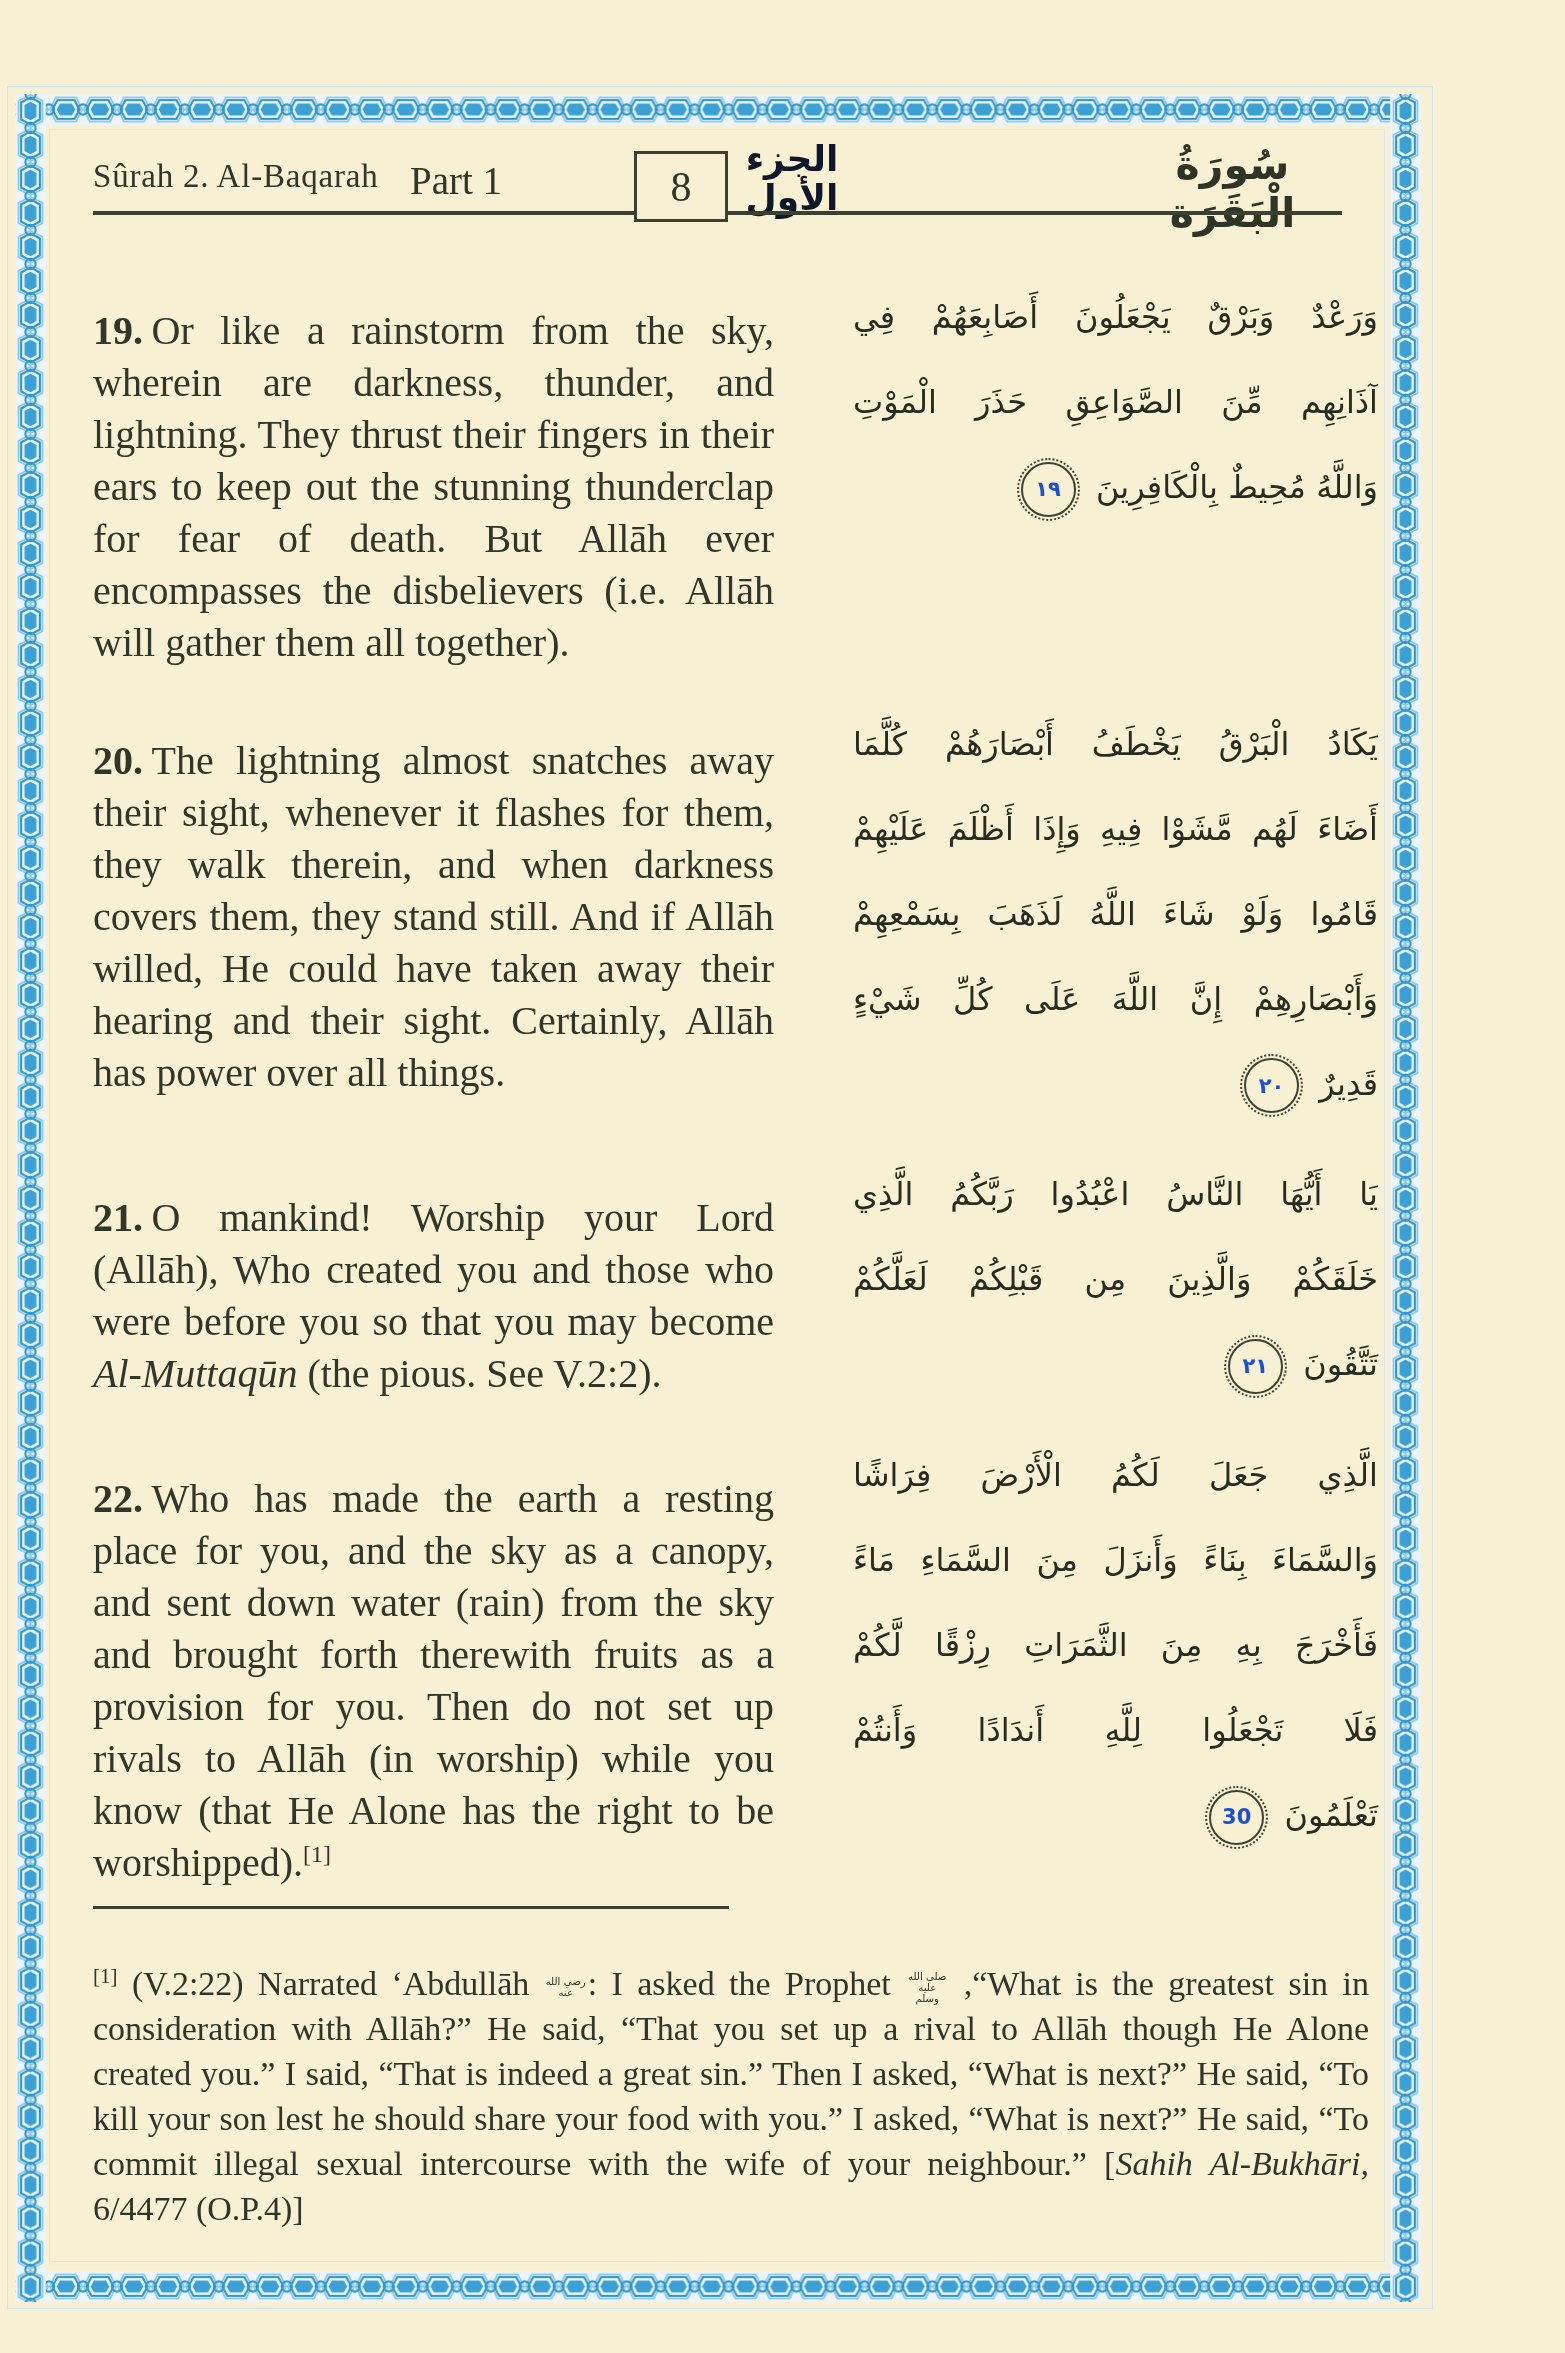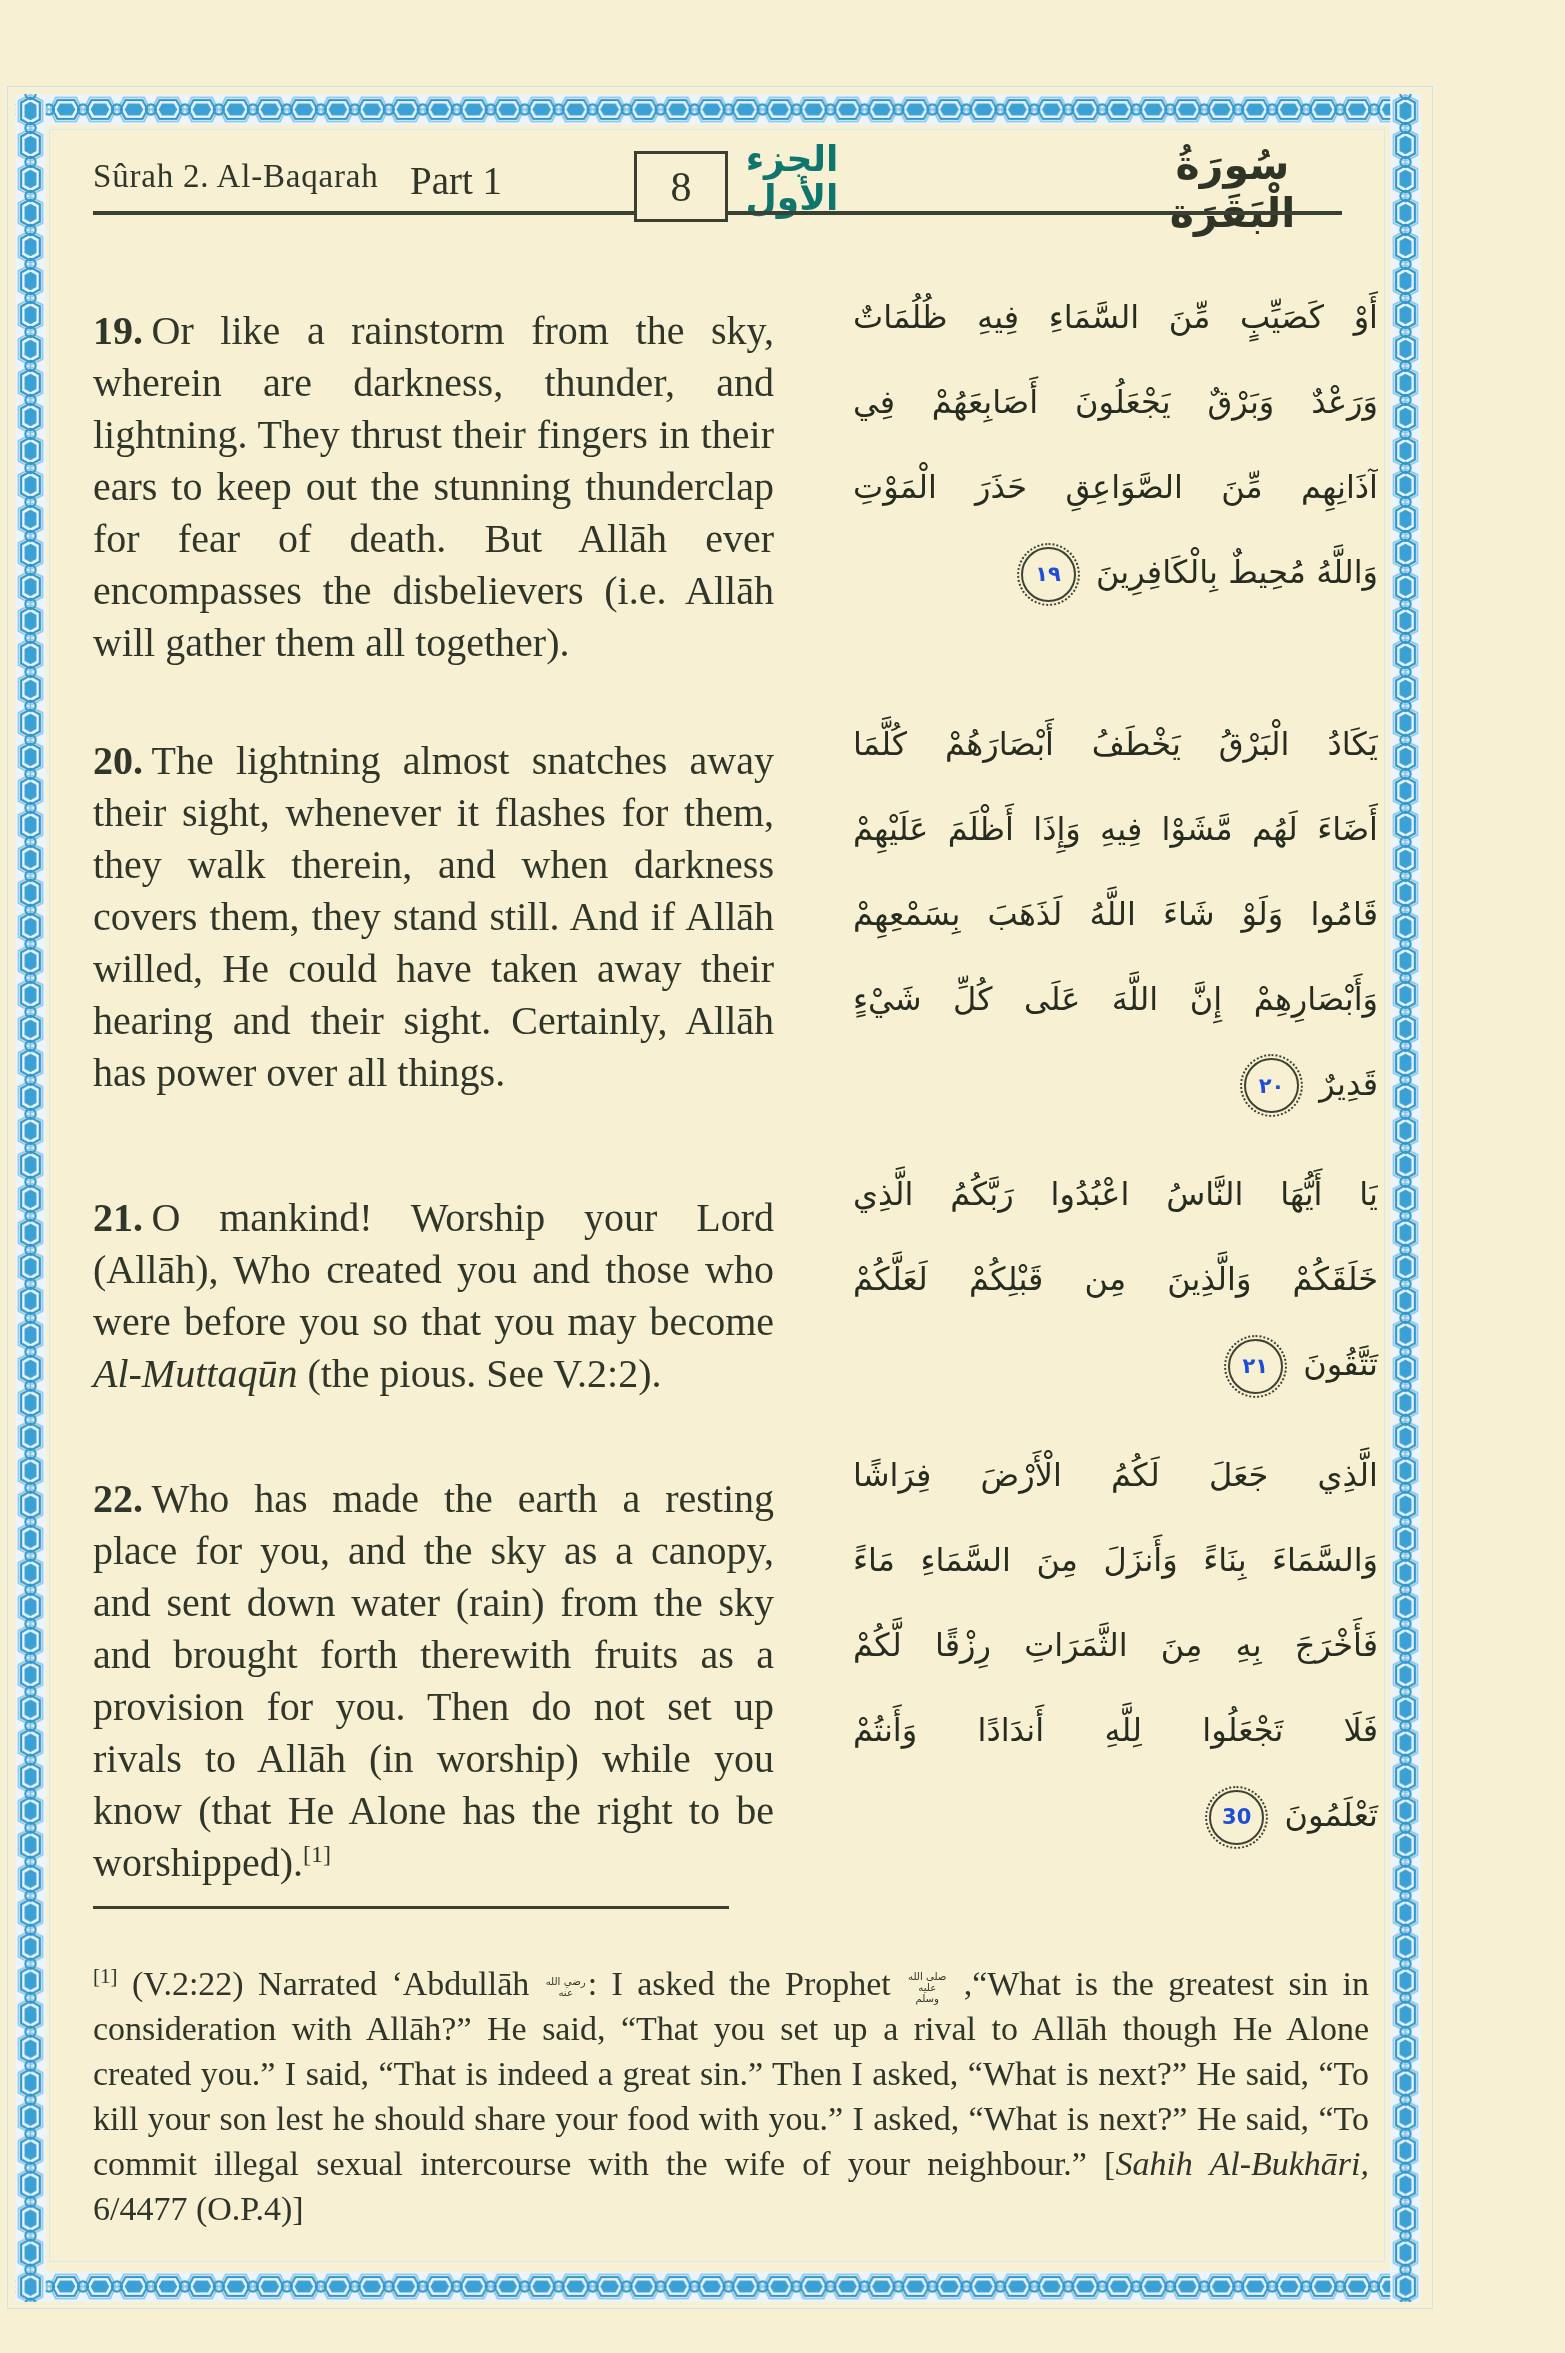--- a/index.html
+++ b/index.html
@@ -17,21 +17,21 @@
   .h-title{position:absolute;left:93px;top:158px;font-size:33px;letter-spacing:0.8px;white-space:nowrap;}
   .h-part{position:absolute;left:410px;top:158px;font-size:39px;white-space:nowrap;}
   .pagebox{
     position:absolute;left:634px;top:151px;width:88px;height:65px;
     border:3.4px solid #3a4133;background:#f7f0d2;z-index:3;
     display:flex;align-items:center;justify-content:center;font-size:42px;
   }
   .h-juz{
     position:absolute;left:724px;top:139px;width:136px;text-align:center;
     font-family:"DejaVu Sans",sans-serif;font-weight:bold;font-size:36px;
-    color:#0f766e;direction:rtl;line-height:39px;
+    color:#0f172a;direction:rtl;line-height:39px;
   }
   .h-surah{
     position:absolute;left:1122px;top:141px;width:221px;text-align:center;
     font-family:"DejaVu Sans",sans-serif;font-weight:bold;font-size:41px;
     color:#2e3426;direction:rtl;
   }
   .h-rule{position:absolute;left:93px;top:211px;width:1249px;height:4.2px;background:#3a4133;z-index:1;}
   
   .vrow{position:absolute;left:93px;width:1285px;display:flex;justify-content:space-between;}
   .row19{top:265px;}
@@ -118,21 +118,20 @@
   <div class="pagebox">
     <span>8</span>
   </div>
   <div class="h-juz">الجزء الأول</div>
   <div class="h-surah">سُورَةُ الْبَقَرَة</div>
   <div class="h-rule"></div>
 
   <div class="vrow row19">
     <p class="eng"><b>19.</b><span>Or like a rainstorm from the sky, wherein are darkness, thunder, and lightning. They thrust their fingers in their ears to keep out the stunning thunderclap for fear of death. But Allāh ever encompasses the disbelievers (i.e. Allāh will gather them all together).</span></p>
     <div class="arab">
-      <div class="aline">أَوْ كَصَيِّبٍ مِّنَ السَّمَاءِ فِيهِ ظُلُمَاتٌ</div>
       <div class="aline">وَرَعْدٌ وَبَرْقٌ يَجْعَلُونَ أَصَابِعَهُمْ فِي</div>
       <div class="aline">آذَانِهِم مِّنَ الصَّوَاعِقِ حَذَرَ الْمَوْتِ</div>
       <div class="aline-end"><span>وَاللَّهُ مُحِيطٌ بِالْكَافِرِينَ</span><span class="ayah">١٩</span></div>
     </div>
   </div>
 
   <div class="vrow row20">
     <p class="eng"><b>20.</b><span>The lightning almost snatches away their sight, whenever it flashes for them, they walk therein, and when darkness covers them, they stand still. And if Allāh willed, He could have taken away their hearing and their sight. Certainly, Allāh has power over all things.</span></p>
     <div class="arab">
       <div class="aline">يَكَادُ الْبَرْقُ يَخْطَفُ أَبْصَارَهُمْ كُلَّمَا</div>

